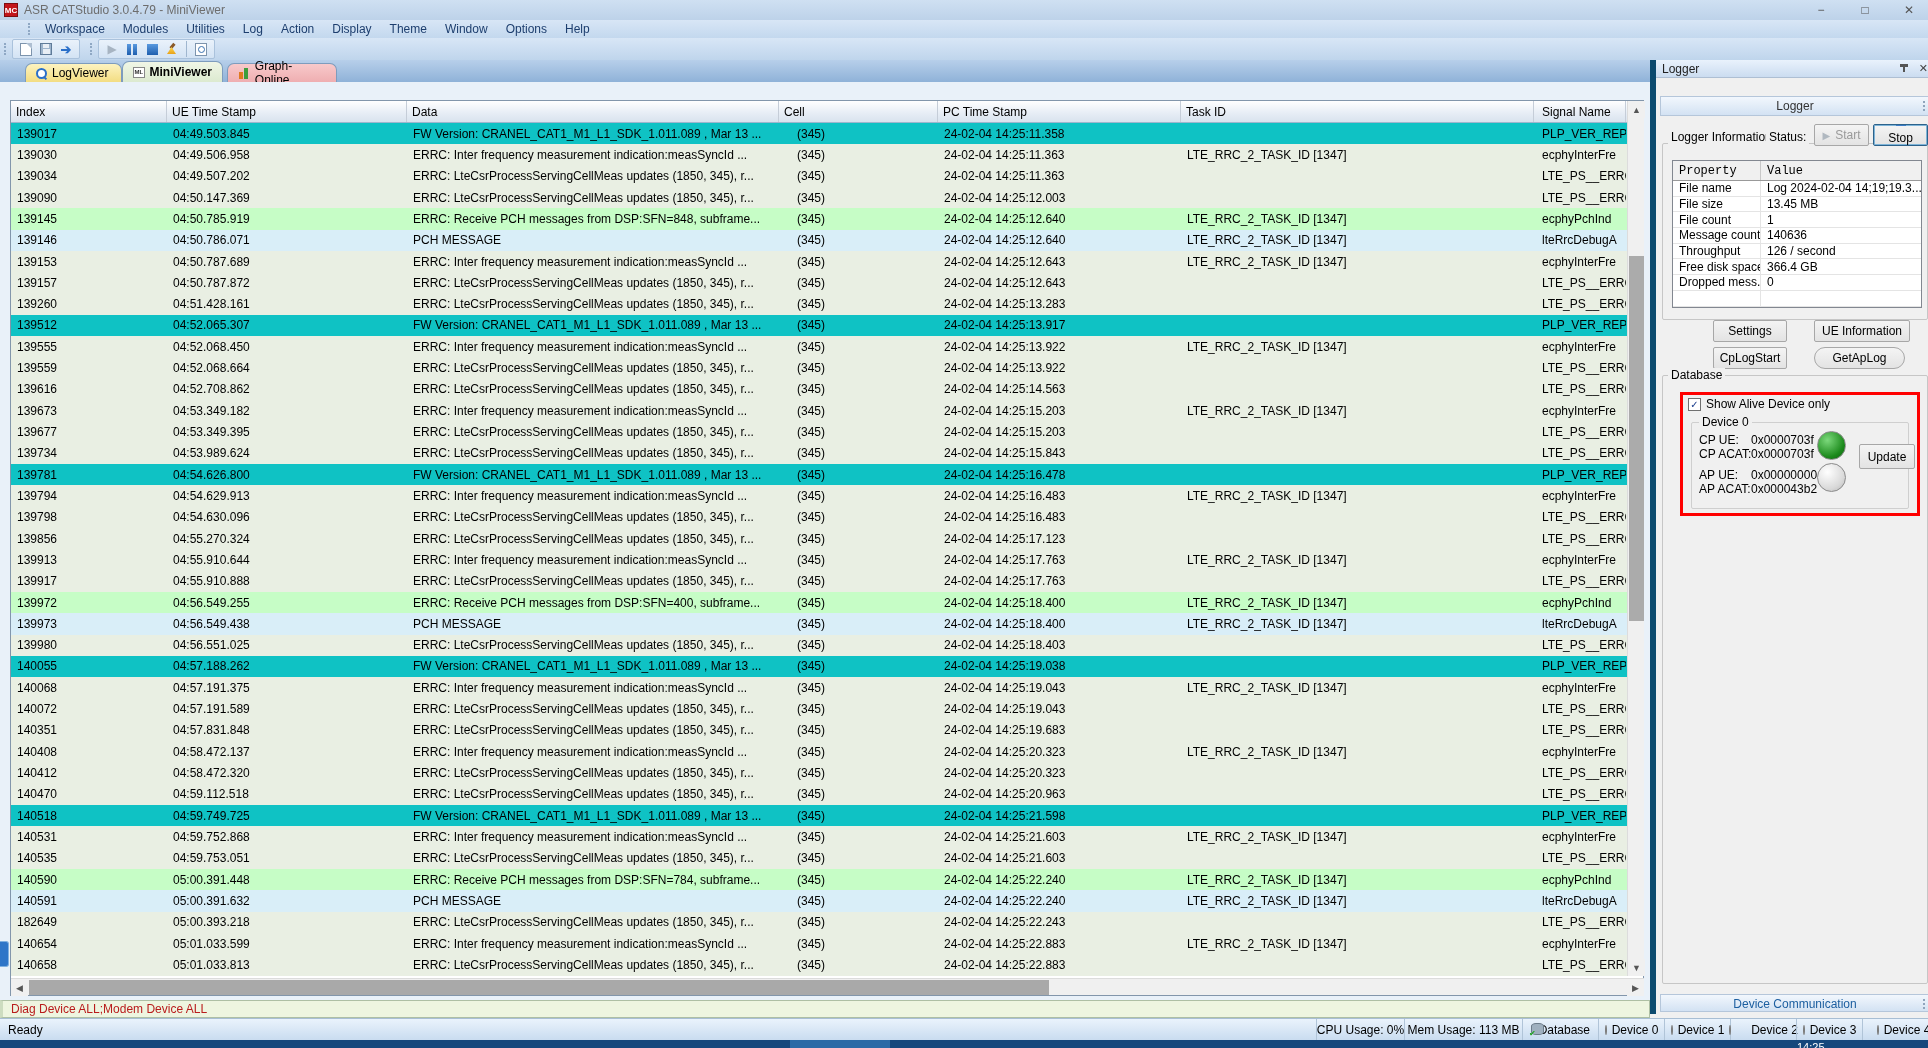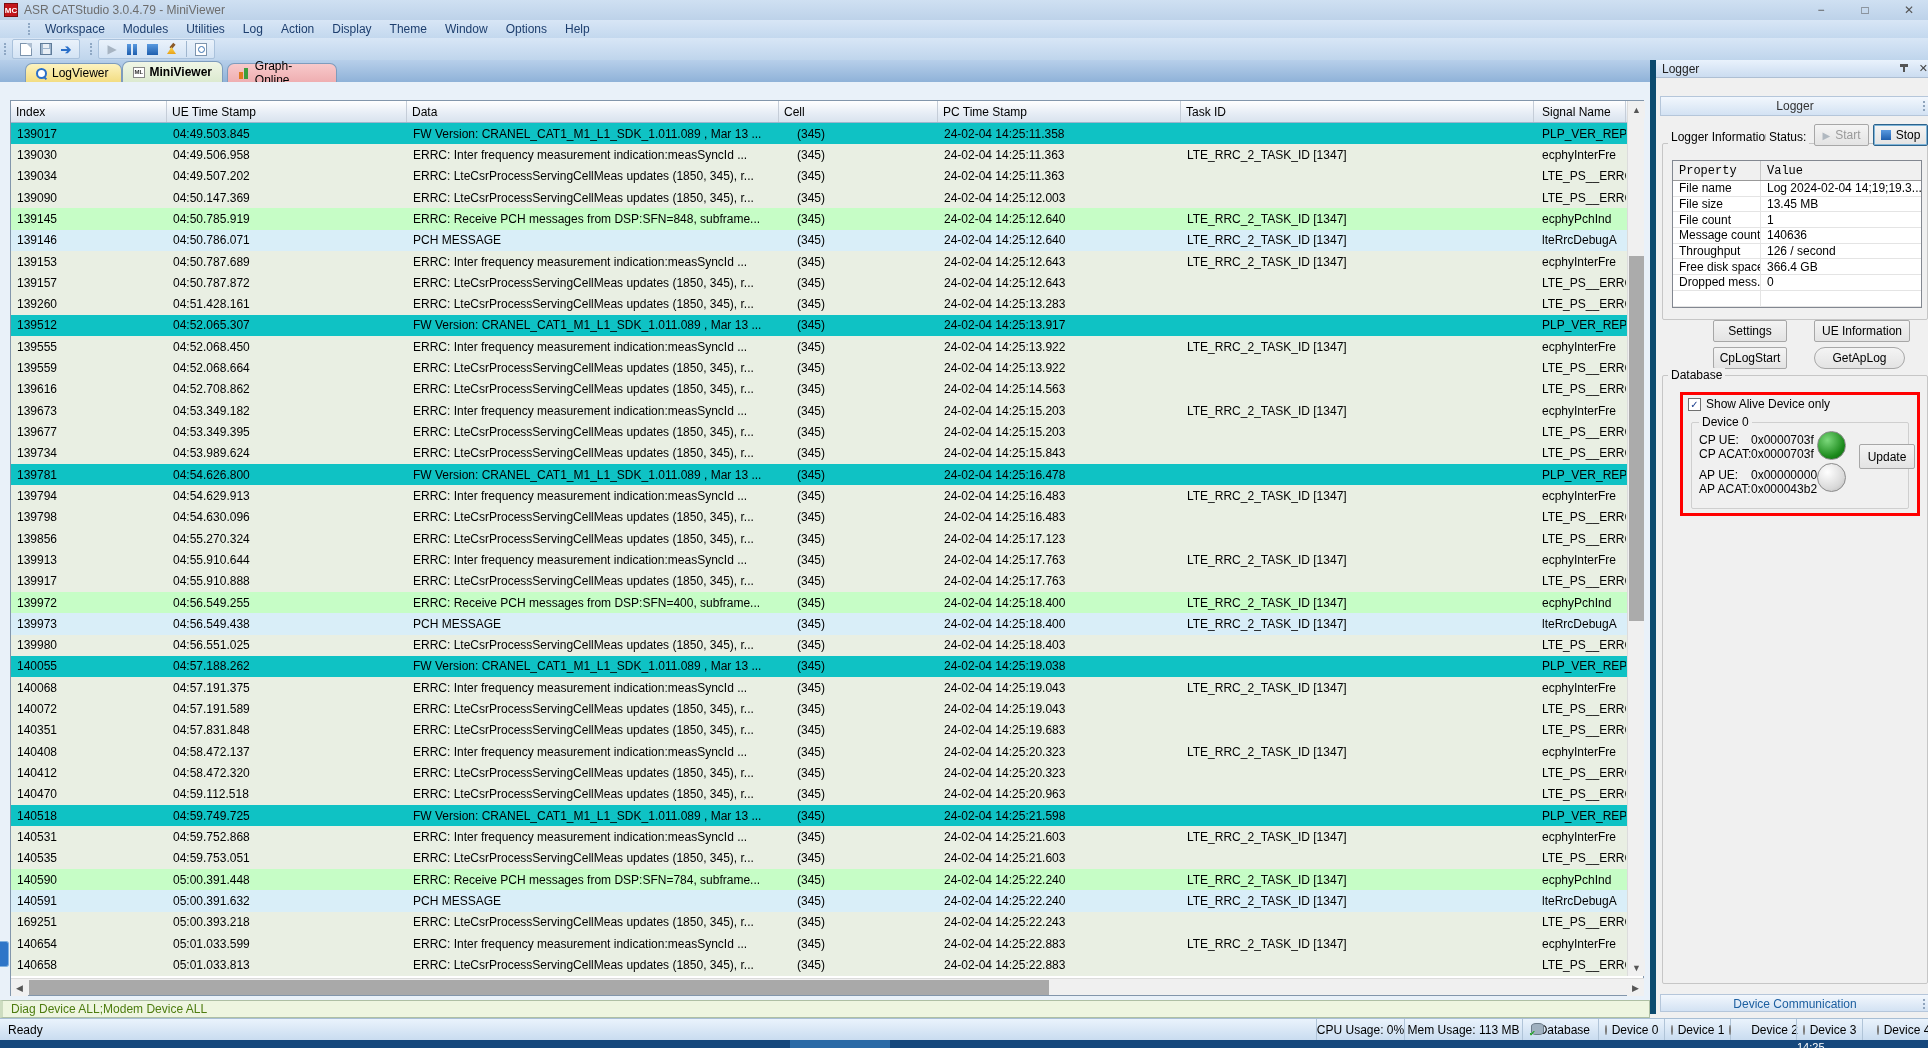--- a/index.html
+++ b/index.html
@@ -68,42 +68,42 @@
   .c0 { width:156px; } .c1 { width:240px; } .c2 { width:372px; } .c3 { width:159px; padding-left:18px; } .c4 { width:243px; } .c5 { width:353px; } .c6 { width:92px; padding-left:8px; }
   .th.c3 { padding-left:5px; }
 
   
   .vscroll { position:absolute; left:1616px; top:0; width:17px; height:875px; background:#f0f0f0; border-left:1px solid #dcdcdc; }
   .vthumb { position:absolute; left:1px; top:155px; width:15px; height:365px; background:#ababab; }
   .sarrow { position:absolute; width:17px; height:17px; color:#555; font-size:9px; display:flex; align-items:center; justify-content:center; background:#f0f0f0; }
   .hscroll { position:absolute; left:0; top:877px; width:1633px; height:17px; background:#f0f0f0; border-top:1px solid #dcdcdc; }
   .hthumb { position:absolute; left:18px; top:1px; width:1020px; height:15px; background:#a9a9a9; }
 
-  .diagbar { position:absolute; left:0; top:918px; width:1650px; height:18px; background:#eef5e0; border:1px solid #aebfa4; border-left:3px solid #cddcc0; display:flex; align-items:center; padding-left:8px; color:#4d7c0f; }
+  .diagbar { position:absolute; left:0; top:918px; width:1650px; height:18px; background:#eef5e0; border:1px solid #aebfa4; border-left:3px solid #cddcc0; display:flex; align-items:center; padding-left:8px; color:#b91c1c; }
   .resize-grip { position:absolute; left:1652px; top:920px; width:12px; height:12px; }
   .resize-grip i { position:absolute; width:2px; height:2px; background:#7a7a7a; }
 
   
   .panel { left:1650px; top:60px; width:278px; height:954px; background:#f0f0f0; border-left:6px solid #0c4a6e; }
   .pane-caption { position:absolute; left:0; top:0; width:278px; height:18px; background:linear-gradient(#e9f2fc,#cbdcf0); border-bottom:1px solid #aebfd3; display:flex; align-items:center; padding:0 6px; color:#222; }
   .pane-caption .sp { flex:1; }
   .pin-icon { width:10px; height:12px; position:relative; margin-right:10px; }
   .pin-icon::before { content:""; position:absolute; left:4px; top:1px; width:2px; height:8px; background:#555; }
   .pin-icon::after { content:""; position:absolute; left:1px; top:1px; width:8px; height:3px; background:#555; }
   .close-x { color:#444; font-size:11px; }
   .subcaption { position:absolute; left:4px; top:36px; width:270px; height:20px; background:linear-gradient(#f2f7fd,#d3e2f3); border:1px solid #b5c6da; display:flex; align-items:center; justify-content:center; color:#333; }
   .dotgrip { position:absolute; right:3px; top:4px; width:3px; height:12px; }
   .dotgrip i { position:absolute; left:0; width:2px; height:2px; background:#8fa4bc; }
 
   .groupbox { position:absolute; border:1px solid #c6c6c6; border-radius:2px; }
   .grouplabel { position:absolute; background:#f0f0f0; padding:0 3px; white-space:nowrap; }
 
   .btn { position:absolute; background:linear-gradient(#f4f4f4,#e3e3e3); border:1px solid #a7a7a7; border-radius:2px; display:flex; align-items:center; justify-content:center; gap:5px; font-size:12px; color:#000; cursor:default; }
   .btn.disabled { color:#9a9a9a; }
-  .btn.focused { border:1px solid #2c628b; box-shadow:0 0 0 1px #7eb4d8 inset; }
+  .btn.focused { border:1px solid #2c628b; box-shadow:0 0 0 1px #7eb4d8 inset;flex-direction:column; }
 
   .proptable { position:absolute; left:16px; top:100px; width:250px; height:148px; background:#fff; border:1px solid #828790; }
   .prophead { display:flex; height:20px; background:#f0f0f0; border-bottom:1px solid #999; font-family:"Liberation Mono", monospace; }
   .prophead div { padding:3px 0 0 6px; }
   .prophead .pc0 { width:88px; border-right:1px solid #c8c8c8; }
   .proprow { display:flex; height:15.7px; border-bottom:1px solid #e4e4e4; align-items:center; }
   .proprow .pc0 { width:88px; padding-left:6px; border-right:1px solid #e4e4e4; overflow:hidden; white-space:nowrap; flex:none; height:100%; display:flex; align-items:center; }
   .proprow .pc1 { padding-left:6px; overflow:hidden; white-space:nowrap; }
 
   .annotation-box { position:absolute; left:24px; top:332px; width:240px; height:124px; border:3px solid #ff0000; }
@@ -554,21 +554,21 @@
         <div class="trow pchmsg">
           <div class="tc c0">140591</div>
           <div class="tc c1">05:00.391.632</div>
           <div class="tc c2">PCH MESSAGE</div>
           <div class="tc c3">(345)</div>
           <div class="tc c4">24-02-04 14:25:22.240</div>
           <div class="tc c5">LTE_RRC_2_TASK_ID [1347]</div>
           <div class="tc c6">lteRrcDebugA</div>
         </div>
         <div class="trow">
-          <div class="tc c0">169251</div>
+          <div class="tc c0">182649</div>
           <div class="tc c1">05:00.393.218</div>
           <div class="tc c2">ERRC: LteCsrProcessServingCellMeas updates (1850, 345), r...</div>
           <div class="tc c3">(345)</div>
           <div class="tc c4">24-02-04 14:25:22.243</div>
           <div class="tc c5"></div>
           <div class="tc c6">LTE_PS__ERRC</div>
         </div>
         <div class="trow">
           <div class="tc c0">140654</div>
           <div class="tc c1">05:01.033.599</div>

